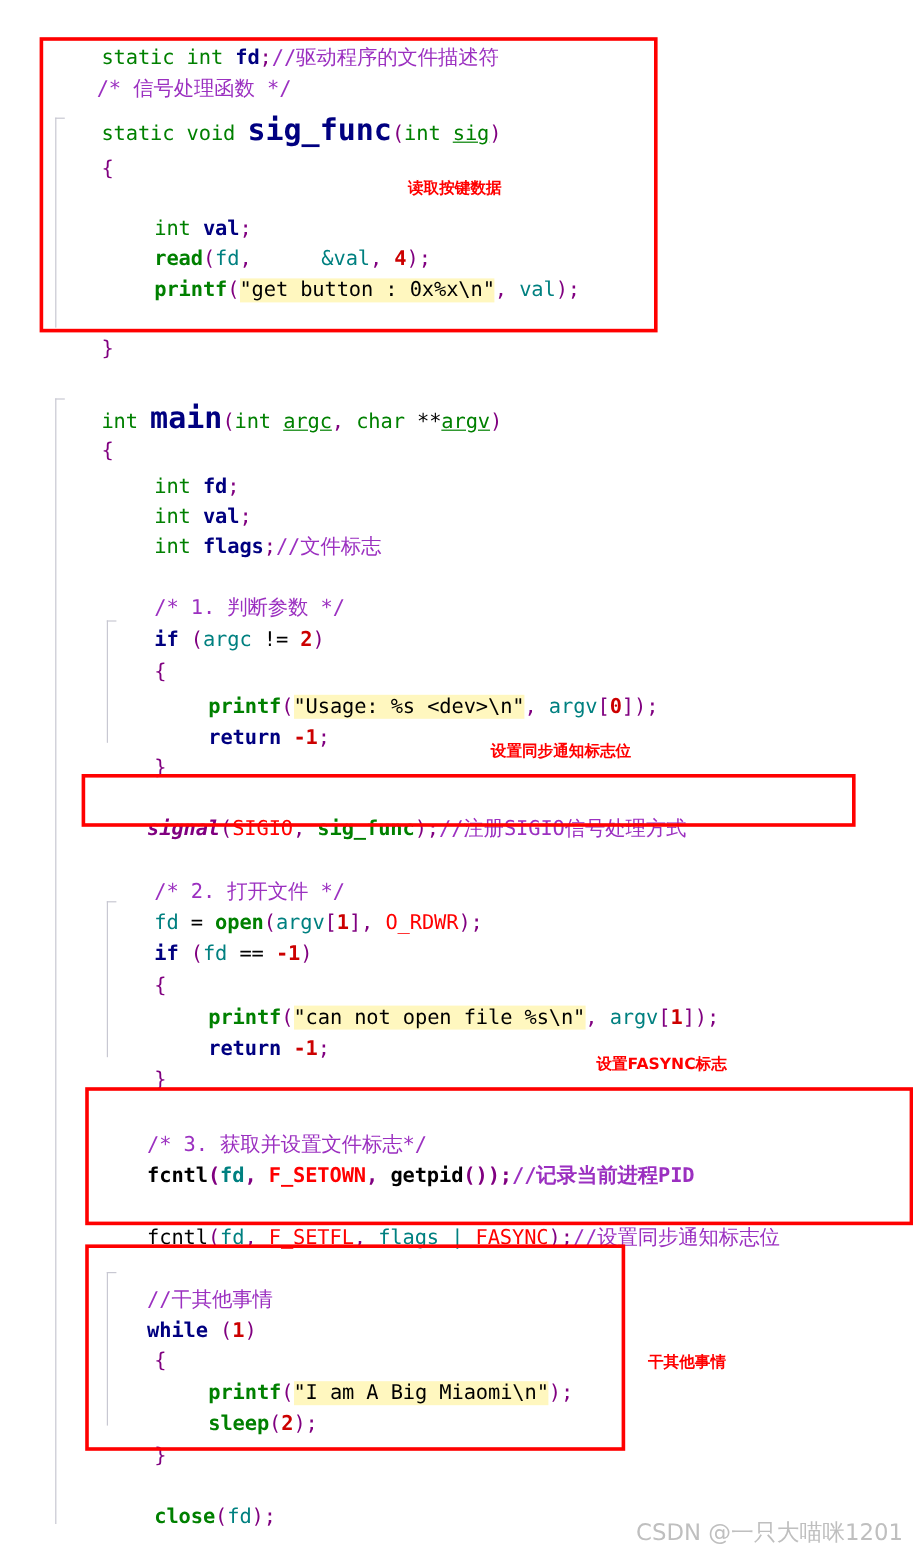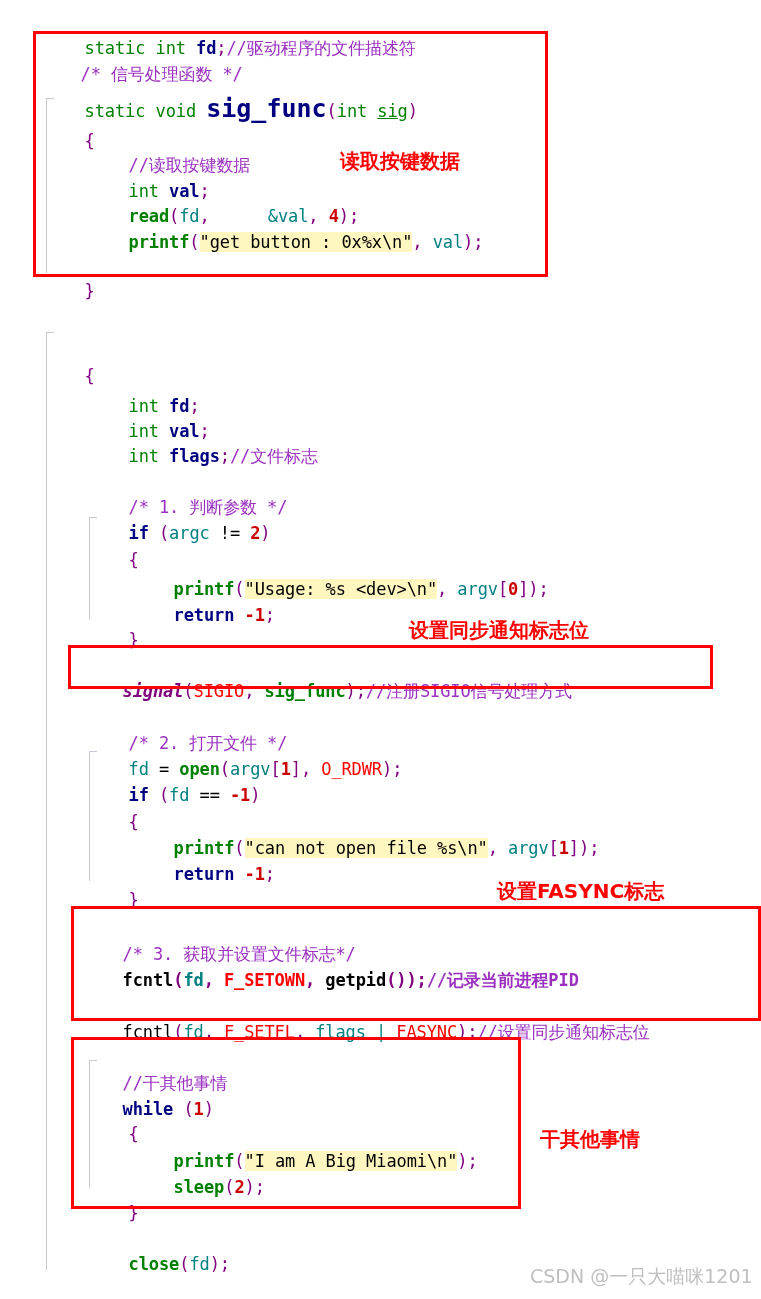--- a/index.html
+++ b/index.html
@@ -70,21 +70,21 @@
     position: absolute;
     border-top: 1px solid #c8c8d2;
     pointer-events: none;
   }
 
   
   .anno {
     position: absolute;
     color: #ff0000;
     font-weight: bold;
-    font-size: 20px;
+    font-size: 13px;
     font-family: "DejaVu Sans", "Liberation Sans", sans-serif;
     white-space: nowrap;
   }
 
   
   #watermark {
     position: absolute;
     color: #bfbfbf;
     font-size: 19px;
     font-family: "DejaVu Sans", "Liberation Sans", sans-serif;
@@ -120,40 +120,40 @@
   </div>
 
   <div class="ln" style="top:73px; left:44px;">
     <span class="kw">static</span><span class="op"> </span><span class="kw">void</span><span class="op"> </span><span class="bigname">sig_func</span><span class="punc">(</span><span class="kw">int</span><span class="op"> </span><span class="varu">sig</span><span class="punc">)</span>
   </div>
 
   <div class="ln" style="top:105px; left:44px;">
     <span class="punc">{</span>
   </div>
 
-  <div class="ln" style="top:129px; left:88px;">
-    <span class="cmt">//读取按键数据</span>
-  </div>
 
   <div class="ln" style="top:155px; left:88px;">
     <span class="kw">int</span><span class="op"> </span><span class="ident">val</span><span class="semi">;</span>
   </div>
 
   <div class="ln" style="top:180px; left:88px;">
     <span class="fn">read</span><span class="punc">(</span><span class="var">fd</span><span class="punc">,</span><span class="op"> </span><span class="amp">&amp;val</span><span class="punc">,</span><span class="op"> </span><span class="num">4</span><span class="punc">)</span><span class="semi">;</span>
   </div>
 
   <div class="ln" style="top:206px; left:88px;">
     <span class="fn">printf</span><span class="punc">(</span><span class="str">"get button : 0x%x\n"</span><span class="punc">,</span><span class="op"> </span><span class="var">val</span><span class="punc">)</span><span class="semi">;</span>
   </div>
 
   <div class="ln" style="top:255px; left:44px;">
     <span class="punc">}</span>
   </div>
 
+  <div class="ln" style="top:313px; left:44px;">
+    <span class="kw">int</span><span class="op"> </span><span class="bigname">main</span><span class="punc">(</span><span class="kw">int</span><span class="op"> </span><span class="varu">argc</span><span class="punc">,</span><span class="op"> </span><span class="kw">char</span><span class="op"> </span><span class="op">**</span><span class="varu">argv</span><span class="punc">)</span>
+  </div>
 
   <div class="ln" style="top:340px; left:44px;">
     <span class="punc">{</span>
   </div>
 
   <div class="ln" style="top:370px; left:88px;">
     <span class="kw">int</span><span class="op"> </span><span class="ident">fd</span><span class="semi">;</span>
   </div>
 
   <div class="ln" style="top:395px; left:88px;">

